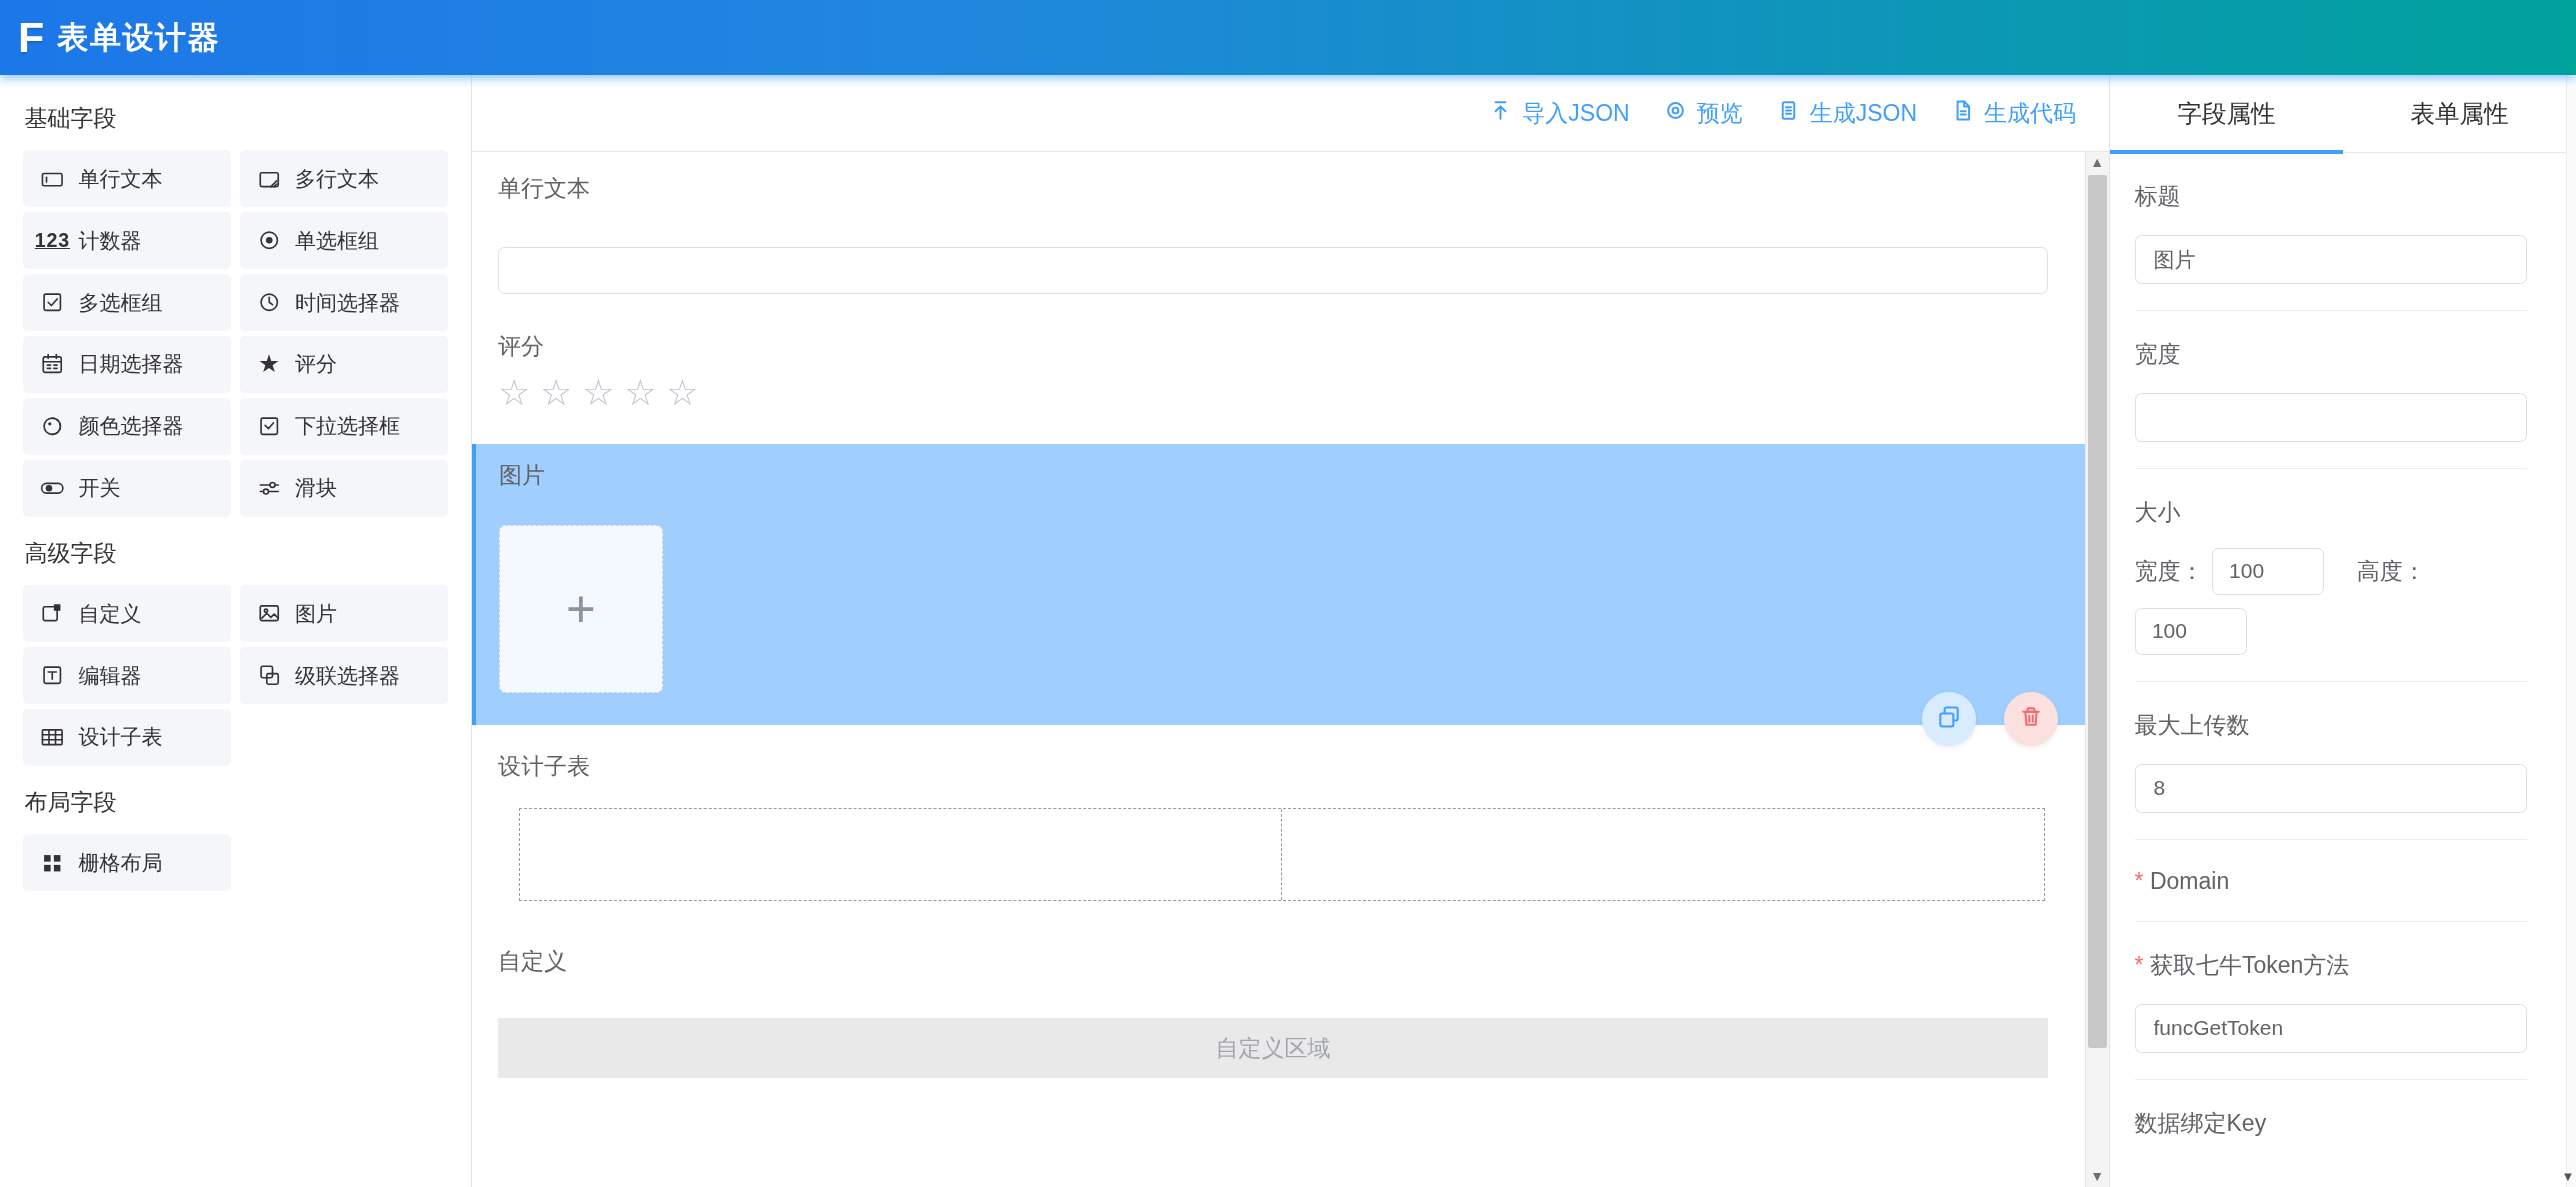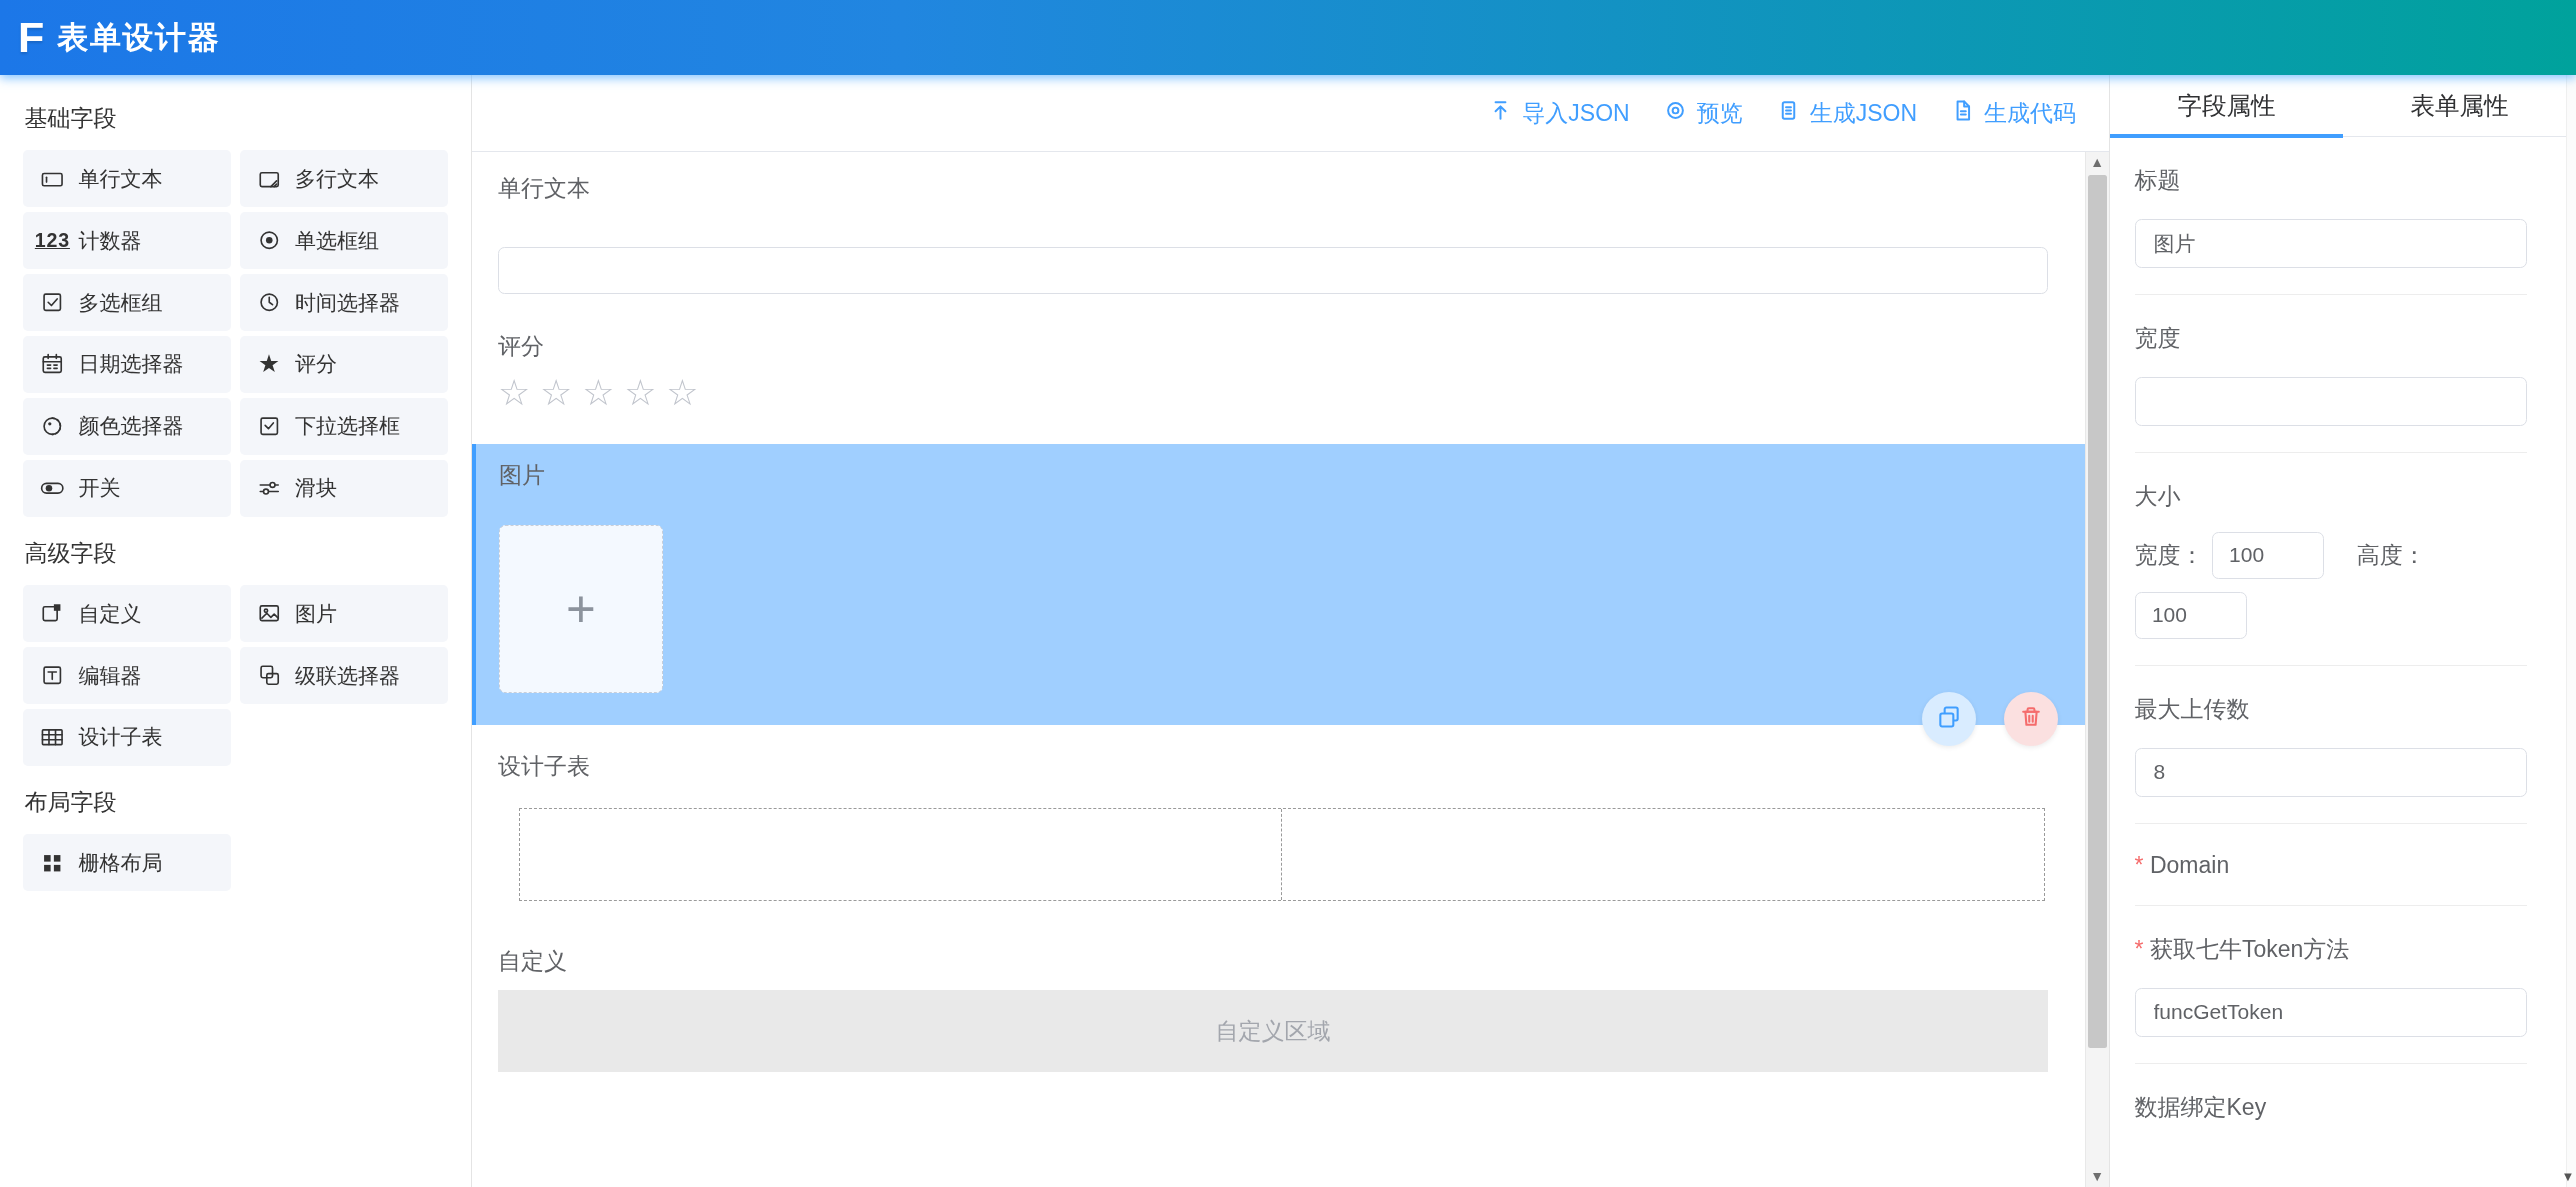--- a/index.html
+++ b/index.html
@@ -57,35 +57,35 @@
     align-items: center; justify-content: center; cursor: pointer; box-shadow: 0 1.6px 4.9px rgba(0,0,0,.08); }
   .act-copy { background: #d9ecff; }
   .act-del  { background: #fbe0e0; }
 
   .f-subtable-row { margin-top: 28px; }
   .subtable-box { margin: 28px 3.3px 0 21px; height: 93px; border: 1.6px dashed #9a9a9a; display: flex; }
   .subtable-cell { flex: 1; }
   .subtable-cell:first-child { border-right: 1.6px dashed #9a9a9a; }
 
   .f-custom-row { margin-top: 47px; }
-  .custom-area { margin-top: 14px; height: 82px; background: #e9e9e9; display: flex;
+  .custom-area { margin-top: 42px; height: 60px; background: #e9e9e9; display: flex;
     align-items: center; justify-content: center; font-size: 23px; color: #a3a6ad; }
 
   
   .vscroll { position: absolute; top: 0; right: 0; bottom: 0; width: 24.5px; background: #f4f4f4;
     border-left: 0.8px solid #e8e8e8; }
   .vscroll .arr { position: absolute; left: 0; width: 100%; text-align: center; font-size: 14px;
     color: #6f6f6f; cursor: pointer; line-height: 21px; }
   .arr-up { top: 0; } .arr-dn { bottom: 0; }
   .vthumb { position: absolute; top: 23px; bottom: 139px; left: 2.5px; right: 2.5px;
     background: #c7c7c7; border-radius: 2.5px; cursor: grab; }
 
   
   .props { width: 466px; flex: none; display: flex; flex-direction: column; position: relative; }
-  .tabs { height: 62px; flex: none; display: flex; position: relative; border-bottom: 1.6px solid #e4e7ed; }
+  .tabs { height: 78px; flex: none; display: flex; position: relative; border-bottom: 1.6px solid #e4e7ed; }
   .tab { flex: 1; display: flex; align-items: center; justify-content: center; font-size: 24.5px;
     color: #303133; cursor: pointer; }
   .tab-underline { position: absolute; left: 0; bottom: -1.6px; width: 50%; height: 3.3px; background: #409eff; }
   .props-body { flex: 1; overflow: hidden; padding: 0 49px 0 24.5px; }
   .pgroup { padding: 28px 0 26px 0; border-bottom: 1.6px solid #ededed; }
   .pgroup.last { border-bottom: none; }
   .plabel { font-size: 23px; color: #606266; display: flex; align-items: center; gap: 6.5px; }
   .req-mark { color: #f56c6c; font-size: 23px; }
   .pinput { margin-top: 23px; width: 100%; height: 49px; border: 1.6px solid #dcdfe6; border-radius: 6.5px;
     font-size: 21px; color: #606266; padding: 0 18px; outline: none; background: #fff; }

